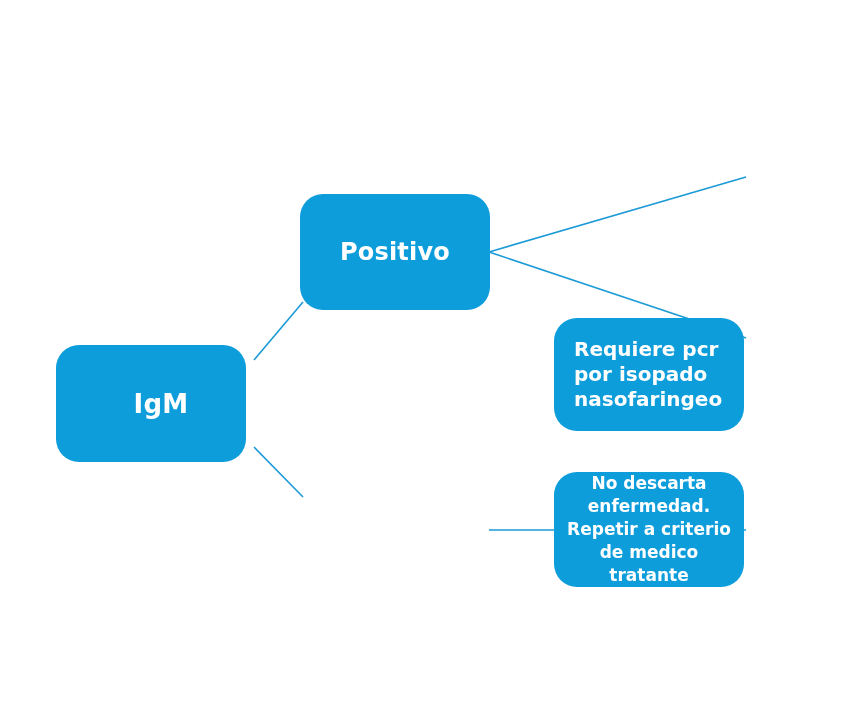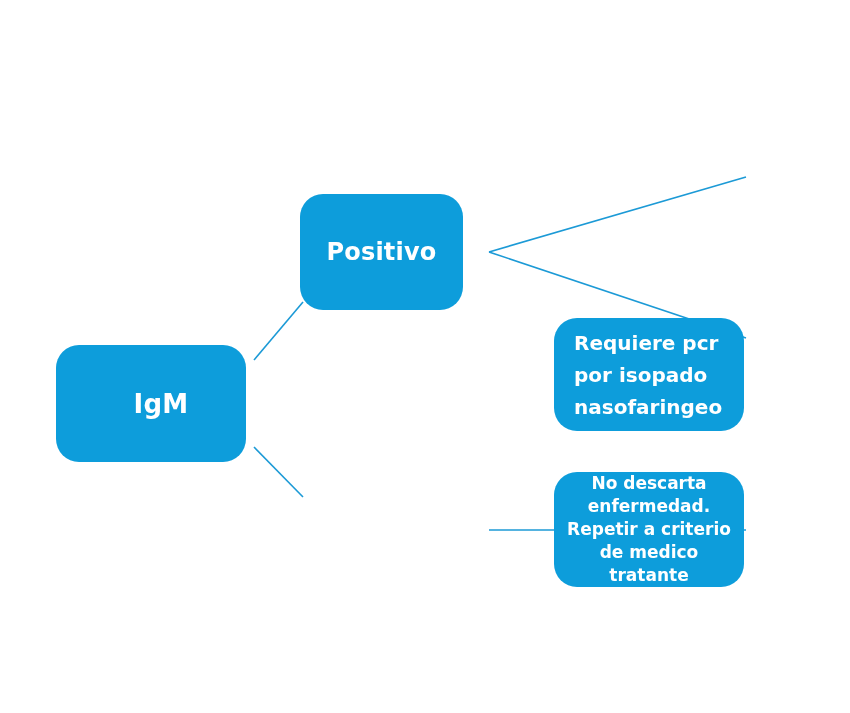--- a/index.html
+++ b/index.html
@@ -47,34 +47,34 @@
   .align-center .node-label { text-align: center; }
   .align-left { justify-content: flex-start; }
   .align-left .node-label { text-align: left; }
 
   
   #node-igm {
     left: 56px; top: 345px; width: 190px; height: 117px;
     font-size: 26px; letter-spacing: 0.2px; padding-left: 20px;
   }
   #node-positivo {
-    left: 300px; top: 194px; width: 163px; height: 116px;
+    left: 300px; top: 194px; width: 190px; height: 116px;
     font-size: 24px; letter-spacing: 0.2px;
   }
   #node-negativo {
     left: 300px; top: 472px; width: 190px; height: 115px;
     font-size: 24px; letter-spacing: 0.2px;
   }
   #node-aislamiento {
     left: 554px; top: 81px; width: 190px; height: 120px;
     font-size: 23px; letter-spacing: 0.2px;
   }
   #node-pcr {
     left: 554px; top: 318px; width: 190px; height: 113px;
-    font-size: 20px; line-height: 32px; padding-left: 20px; padding-right: 8px;
+    font-size: 20px; line-height: 25px; padding-left: 20px; padding-right: 8px;
   }
   #node-nodescarta {
     left: 554px; top: 472px; width: 190px; height: 115px;
     font-size: 17px; line-height: 23px; padding: 0 7px;
   }
 </style>
 </head>
 <body>
 
 <div id="canvas">

